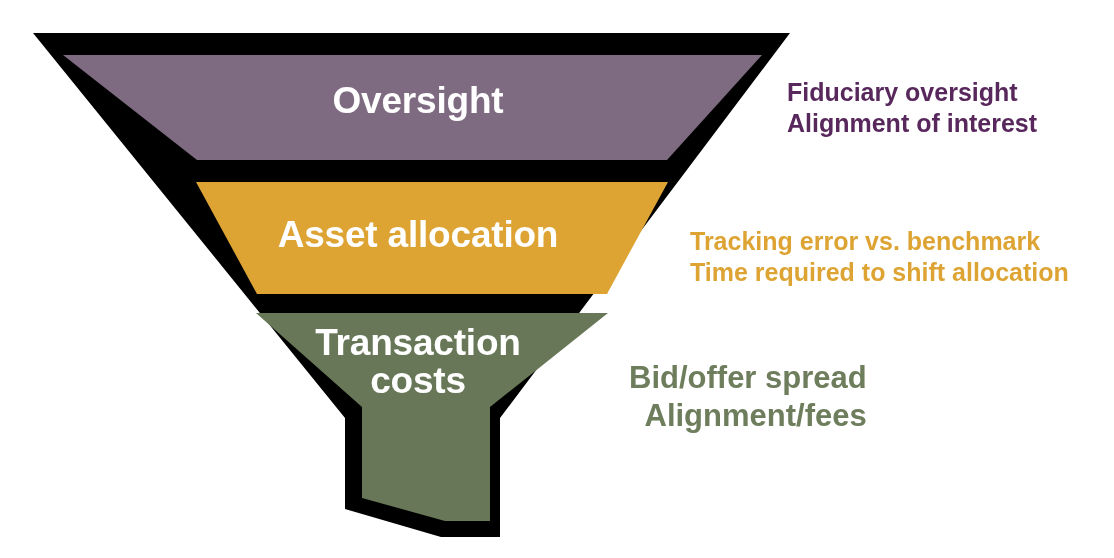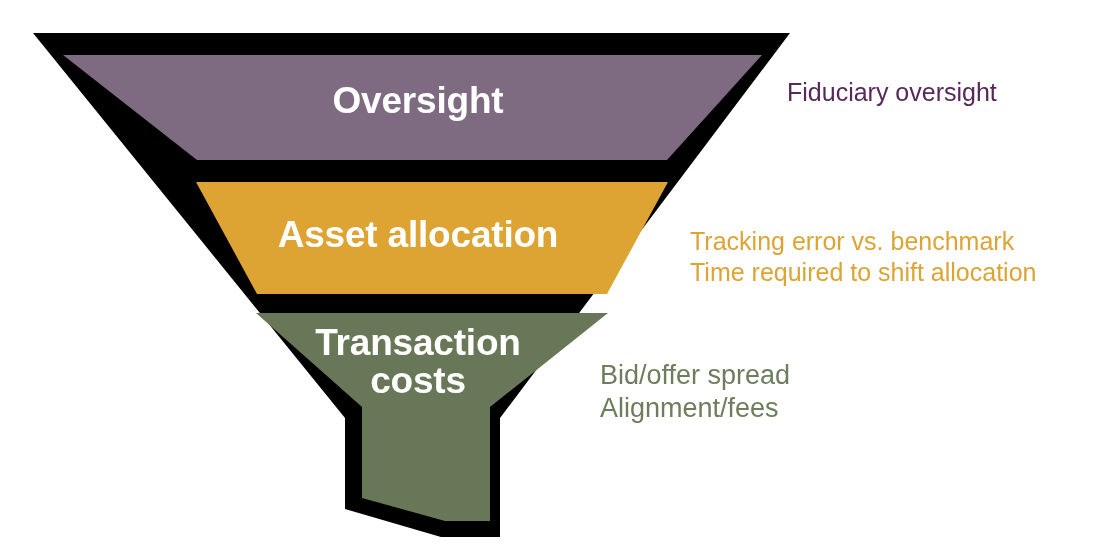--- a/index.html
+++ b/index.html
@@ -52,44 +52,45 @@
   }
   #label-transaction {
     left: 268px;
     top: 324px;
     width: 300px;
     font-size: 37px;
     white-space: normal;
   }
   .side-note {
     position: absolute;
-    font-weight: normal;
+    font-weight: bold;
     line-height: 1.22;
     white-space: nowrap;
   }
   .side-note .note-line {
     display: block;
   }
   #note-oversight {
     left: 787px;
     top: 77px;
     font-size: 25px;
     color: #58285c;
   }
   #note-asset {
     left: 690px;
     top: 226px;
     font-size: 25px;
     color: #dda434;
   }
   #note-transaction {
-    left: 600px;
+    left: 629px;
     top: 359px;
-    font-size: 27px;
+    font-size: 31px;
     color: #6e7d5c;
+    text-align: right;
   }
 </style>
 </head>
 <body>
 
 <div id="stage">
 
   <svg class="funnel" viewBox="0 0 1114 558" xmlns="http://www.w3.org/2000/svg">
 
     <path d="M 33,33 L 790,33 L 500,418 L 500,537 L 441,537 L 345,509 L 345,418 Z" fill="#000000"></path>
@@ -106,20 +107,21 @@
 
   <div class="band-label" id="label-asset">Asset allocation</div>
 
   <div class="band-label" id="label-transaction">
     <span class="note-line">Transaction</span>
     <span class="note-line">costs</span>
   </div>
 
   <div class="side-note" id="note-oversight">
     <span class="note-line">Fiduciary oversight</span>
+    <span class="note-line">Alignment of interest</span>
   </div>
 
   <div class="side-note" id="note-asset">
     <span class="note-line">Tracking error vs. benchmark</span>
     <span class="note-line">Time required to shift allocation</span>
   </div>
 
   <div class="side-note" id="note-transaction">
     <span class="note-line">Bid/offer spread</span>
     <span class="note-line">Alignment/fees</span>

